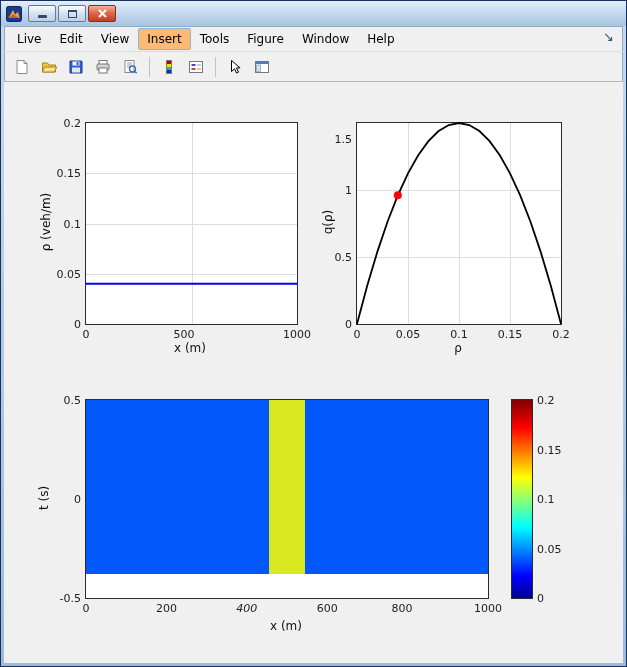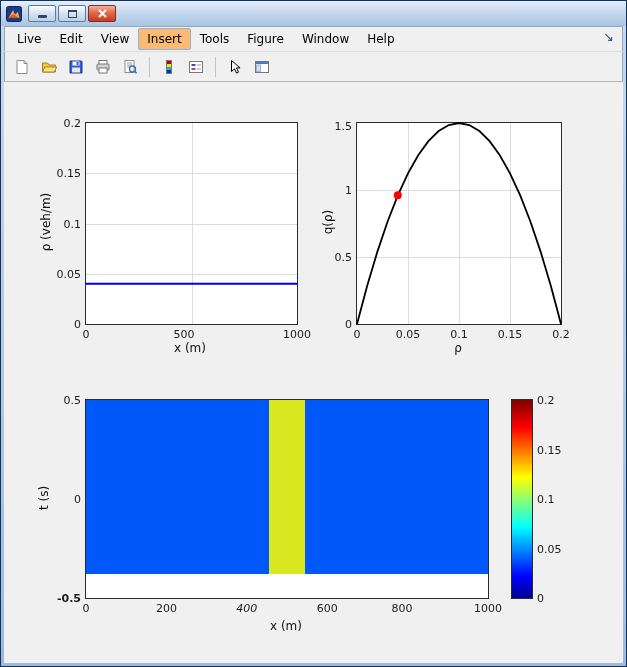--- a/index.html
+++ b/index.html
@@ -193,39 +193,39 @@
           <div class="grid gh" style="top: 134px;"></div>
           <div class="grid gh" style="top: 67px;"></div>
           <div class="xtick" style="left: 0px;">0</div>
           <div class="xtick" style="left: 51px;">0.05</div>
           <div class="xtick" style="left: 102px;">0.1</div>
           <div class="xtick" style="left: 153px;">0.15</div>
           <div class="xtick" style="left: 204px;">0.2</div>
           <div class="ytick" style="top: 201px;">0</div>
           <div class="ytick" style="top: 134px;">0.5</div>
           <div class="ytick" style="top: 67px;">1</div>
-          <div class="ytick" style="top: 3px;">1.5</div>
+          <div class="ytick" style="top: 16px;">1.5</div>
           <svg width="204" height="201" class="plot-svg">
             <polyline points="0.0,201.0 10.2,162.8 20.4,128.6 30.6,98.5 40.8,72.4 51.0,50.3 61.2,32.2 71.4,18.1 81.6,8.0 91.8,2.0 102.0,0.0 112.2,2.0 122.4,8.0 132.6,18.1 142.8,32.2 153.0,50.3 163.2,72.4 173.4,98.5 183.6,128.6 193.8,162.8 204.0,201.0" fill="none" stroke="#000000" stroke-width="1.8"></polyline>
             <circle cx="40.8" cy="72.35999999999999" r="4" fill="#FF0000"></circle>
           </svg>
         </div>
       <div class="axis-label" style="left:454px;top:266px">ρ</div>
       <div class="axis-label y" style="left:324px;top:140px">q(ρ)</div>
 
       <div class="axes" style="left:81px;top:317px;width:402px;height:198px">
           <div class="hm" style="left: 0px; width: 402px; top: 0px; height: 174.24px; background: rgb(0, 87, 250);"></div>
           <div class="hm" style="left: 182.91px; width: 36.18px; top: 0px; height: 174.24px; background: rgb(217, 232, 33);"></div>
           <div class="xtick" style="left: 0px;">0</div>
           <div class="xtick" style="left: 80.4px;">200</div>
           <div class="xtick" style="left: 160.8px; font-style: italic;">400</div>
           <div class="xtick" style="left: 241.2px;">600</div>
           <div class="xtick" style="left: 316px;">800</div>
           <div class="xtick" style="left: 402px;">1000</div>
-          <div class="ytick" style="top: 198px; font-weight: bold;">-0.5</div>
+          <div class="ytick" style="top: 198px;">-0.5</div>
           <div class="ytick" style="top: 99px;">0</div>
           <div class="ytick" style="top: 0px;">0.5</div>
         </div>
       <div class="axis-label" style="left:282px;top:544px">x (m)</div>
       <div class="axis-label y" style="left:40px;top:416px">t (s)</div>
       <div class="colorbar" style="left: 507px; top: 317px; width: 20px; height: 198px; background: linear-gradient(to top, rgb(0, 0, 143) 0%, rgb(0, 0, 255) 11%, rgb(0, 255, 255) 36%, rgb(255, 255, 0) 61%, rgb(255, 0, 0) 86%, rgb(128, 0, 0) 100%);">
           <div class="cbtick" style="top: 100%;">0</div>
           <div class="cbtick" style="top: 75%;">0.05</div>
           <div class="cbtick" style="top: 50%;">0.1</div>
           <div class="cbtick" style="top: 25%;">0.15</div>

